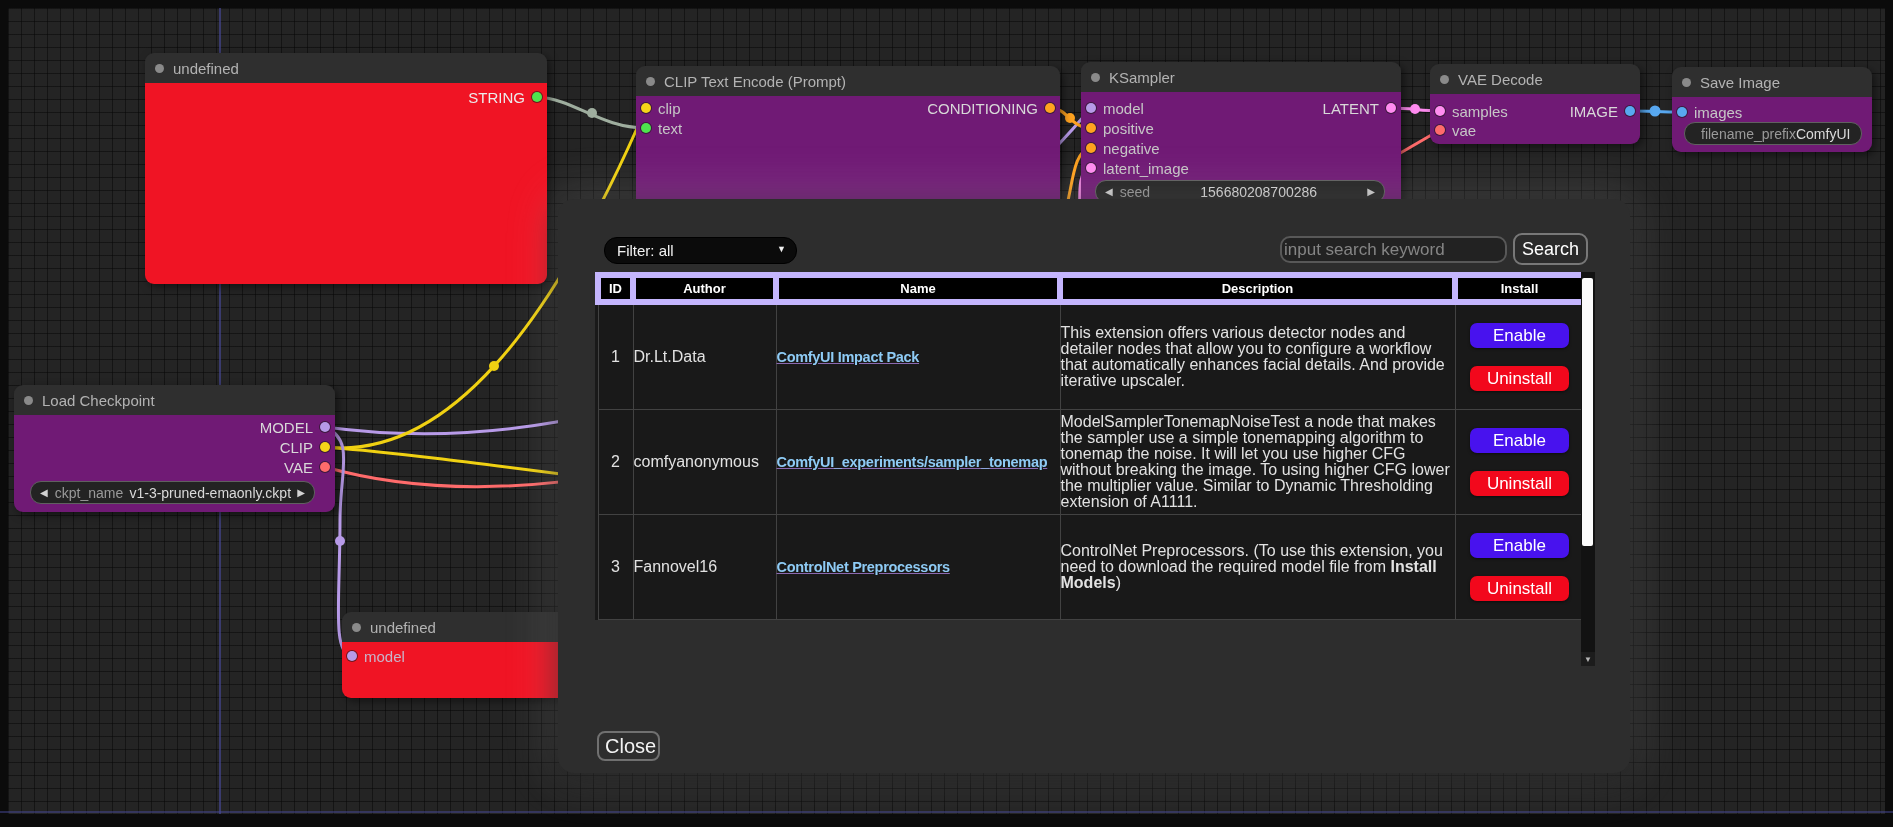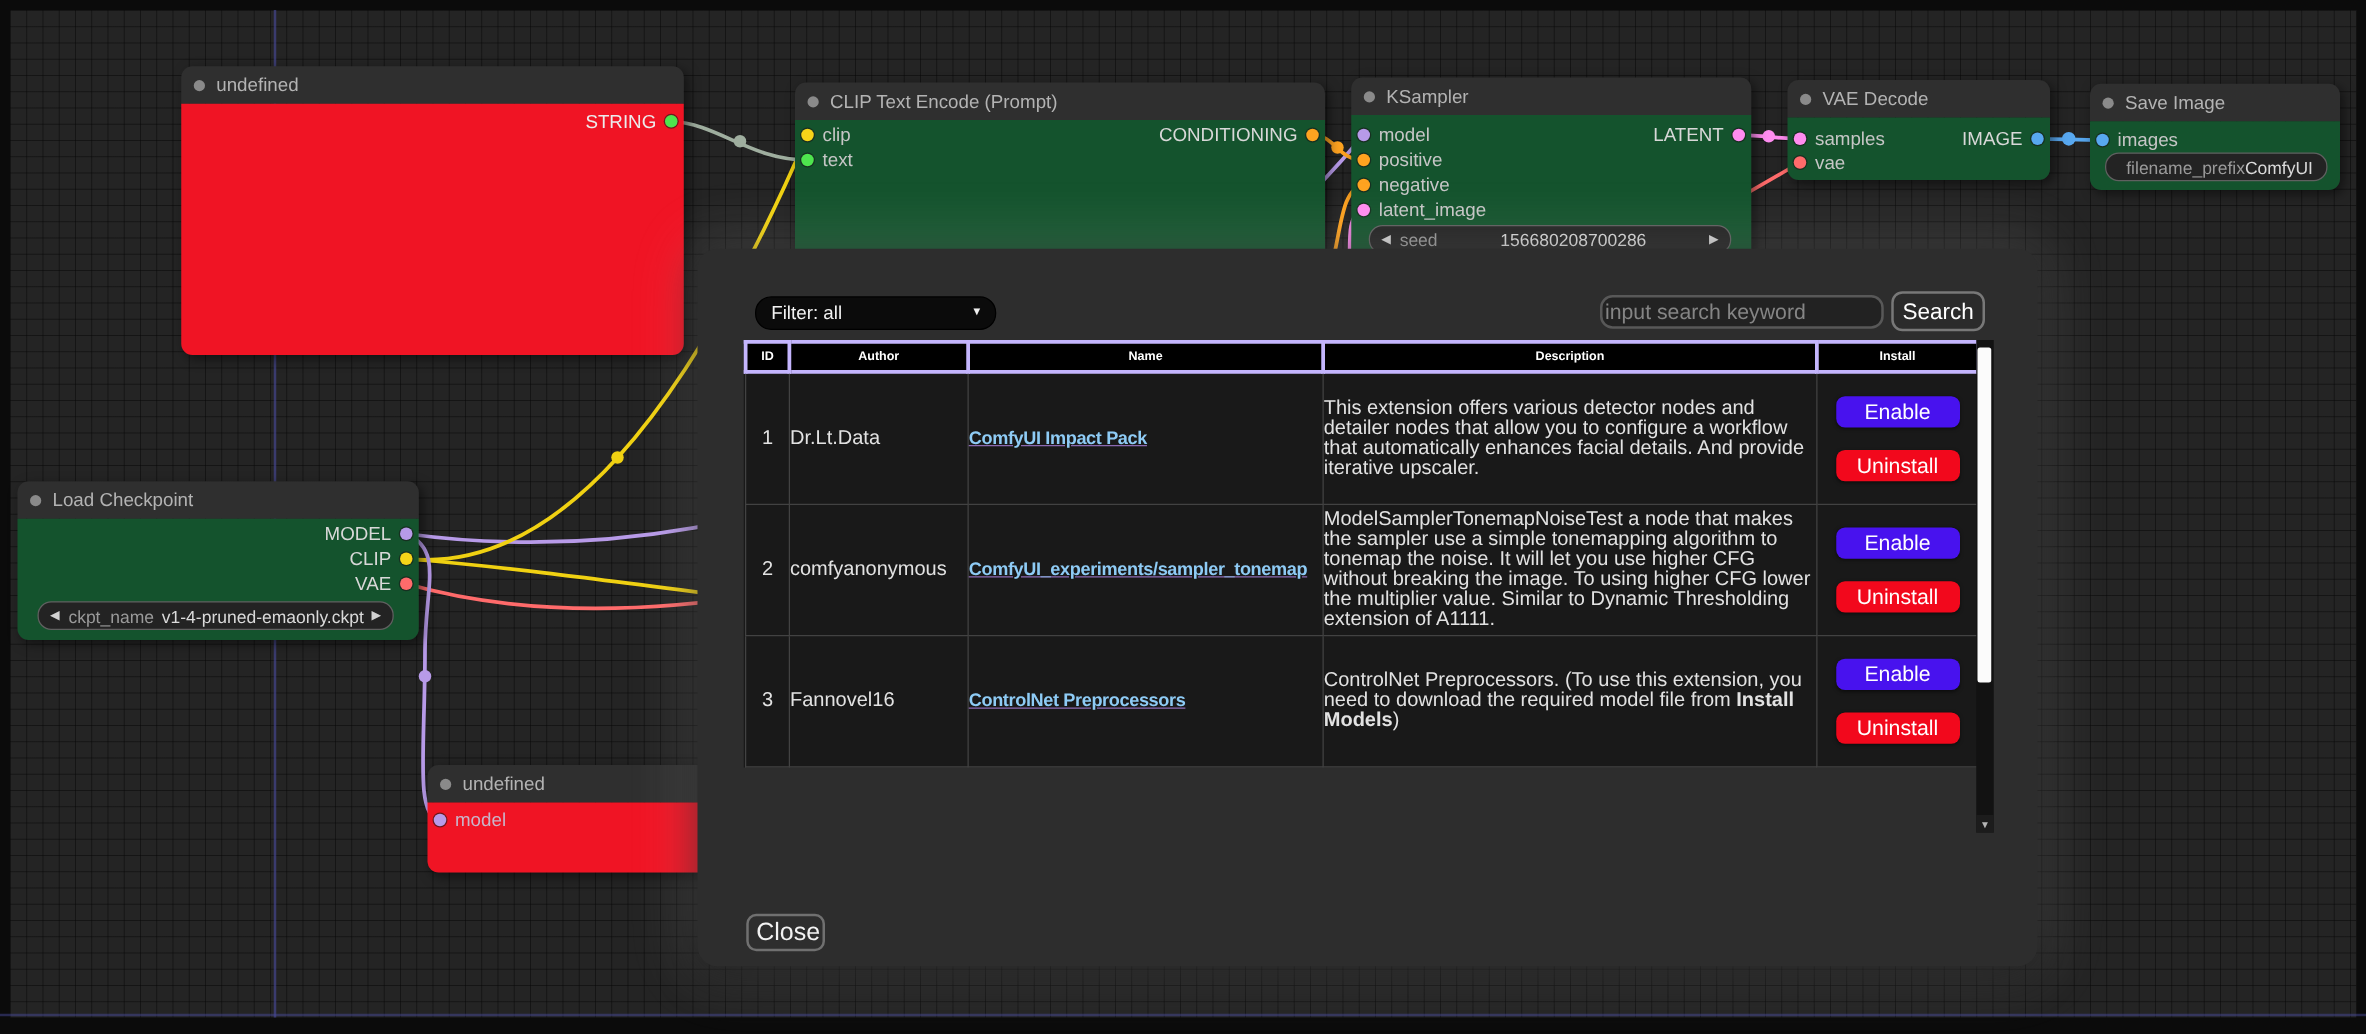--- a/index.html
+++ b/index.html
@@ -18,21 +18,21 @@
   .lk-vae{stroke:var(--link-vae);}
   .lk-model{stroke:var(--link-model);}   .ld-model{fill:var(--link-model);}
   .lk-cond{stroke:var(--link-conditioning);} .ld-cond{fill:var(--link-conditioning);}
   .lk-latent{stroke:var(--link-latent);} .ld-latent{fill:var(--link-latent);}
   .lk-image{stroke:var(--link-image);}   .ld-image{fill:var(--link-image);}
   
   .node{position:absolute;z-index:2;border-radius:9px;box-shadow:3px 3px 9px rgba(0,0,0,.5);font-size:15px;}
   .titlebar{height:30px;background:#2f2f2f;border-radius:9px 9px 0 0;display:flex;align-items:center;
     padding-left:10px;gap:9px;color:#b3b3b3;}
   .tdot{width:9px;height:9px;border-radius:50%;background:#8a8a8a;flex:none;}
-  .nbody{position:relative;background:#14532d;border-radius:0 0 9px 9px;height:calc(100% - 30px);}
+  .nbody{position:relative;background:#701a75;border-radius:0 0 9px 9px;height:calc(100% - 30px);}
   .node.error .nbody{background:var(--node-error);}
   .row{position:absolute;left:0;right:0;height:18px;display:flex;align-items:center;color:#c6c6c6;}
   .port{width:10px;height:10px;border-radius:50%;position:absolute;top:4px;box-shadow:0 0 0 1px rgba(25,25,25,.6);}
   .port.in{left:5px;} .port.out{right:5px;}
   .in-label{margin-left:22px;}
   .out-label{margin-left:auto;margin-right:22px;color:#d8d8d8;}
   .error .in-label{color:#c9b4c9;} .error .out-label{color:#ececec;}
   .p-green{background:var(--port-green);} .p-yellow{background:var(--port-yellow);}
   .p-purple{background:var(--port-purple);} .p-orange{background:var(--port-orange);}
   .p-pink{background:var(--port-pink);} .p-red{background:var(--port-red);} .p-blue{background:var(--port-blue);}
@@ -68,21 +68,21 @@
   select.filter{appearance:none;-webkit-appearance:none;width:100%;height:100%;background:#0b0b0b;color:#f2f2f2;
     border:1px solid #000;border-radius:13px;padding:0 12px;font-size:15px;font-family:inherit;}
   .filter-chevron{position:absolute;right:11px;top:7px;color:#efefef;font-size:9px;pointer-events:none;}
   input.search{position:absolute;left:722px;top:37px;width:227px;height:27px;background:#222;
     border:2px solid #585858;border-radius:10px;color:#ddd;padding:0 2px;font-size:17px;box-sizing:border-box;font-family:inherit;}
   input.search::placeholder{color:#858585;}
   .search-btn{position:absolute;left:955px;top:34px;width:75px;height:32px;background:#2b2b2b;color:#fff;
     border:2px solid #787878;border-radius:9px;font-size:18px;font-family:inherit;}
   .table-wrap{position:absolute;left:37px;top:73px;width:1000px;height:394px;}
   table.ext{border-collapse:collapse;table-layout:fixed;width:986px;background:#191919;}
-  table.ext th{background:#000;color:#fff;font-weight:bold;font-size:10px;height:21px;border:3px solid #c4b5fd;padding:0;}
+  table.ext th{background:#000;color:#fff;font-weight:bold;font-size:13px;height:21px;border:6px solid #c4b5fd;padding:0;}
   table.ext td{border:1px solid #424242;color:#e2e2e2;font-size:16px;vertical-align:middle;padding:0;}
   col.c-id{width:35px;} col.c-author{width:143px;} col.c-name{width:284px;}
   col.c-desc{width:395px;} col.c-install{width:129px;}
   td.c-id{text-align:center;}
   td.c-author{padding-left:8px;font-size:15.5px;}
   td.c-name{padding-left:8px;}
   td.c-name a{color:var(--name-link);font-weight:bold;font-size:14.5px;letter-spacing:-0.3px;
     text-decoration:underline;text-decoration-color:rgba(160,120,205,.85);}
   td.c-desc{padding:2px 6px;font-size:15px;line-height:16px;color:#f2f2f2;}
   tr.r1 td{height:79px;} tr.r2 td{height:94px;} tr.r3 td{height:60px;}
@@ -240,21 +240,21 @@
       <span class="out-label">CLIP</span>
       <span class="port out p-yellow"></span>
     </div>
     <div class="row r3">
       <span class="out-label">VAE</span>
       <span class="port out p-red"></span>
     </div>
     <div class="widget">
       <span class="w-arrow">◀</span>
       <span class="w-name">ckpt_name</span>
-      <span class="w-value">v1-4-pruned-emaonly.ckpt</span>
+      <span class="w-value">v1-3-pruned-emaonly.ckpt</span>
       <span class="w-arrow">▶</span>
     </div>
   </div>
 </div>
 
 <div class="node error" id="node-undefined-bottom">
   <div class="titlebar">
     <span class="tdot"></span>
     <span>undefined</span>
   </div>

